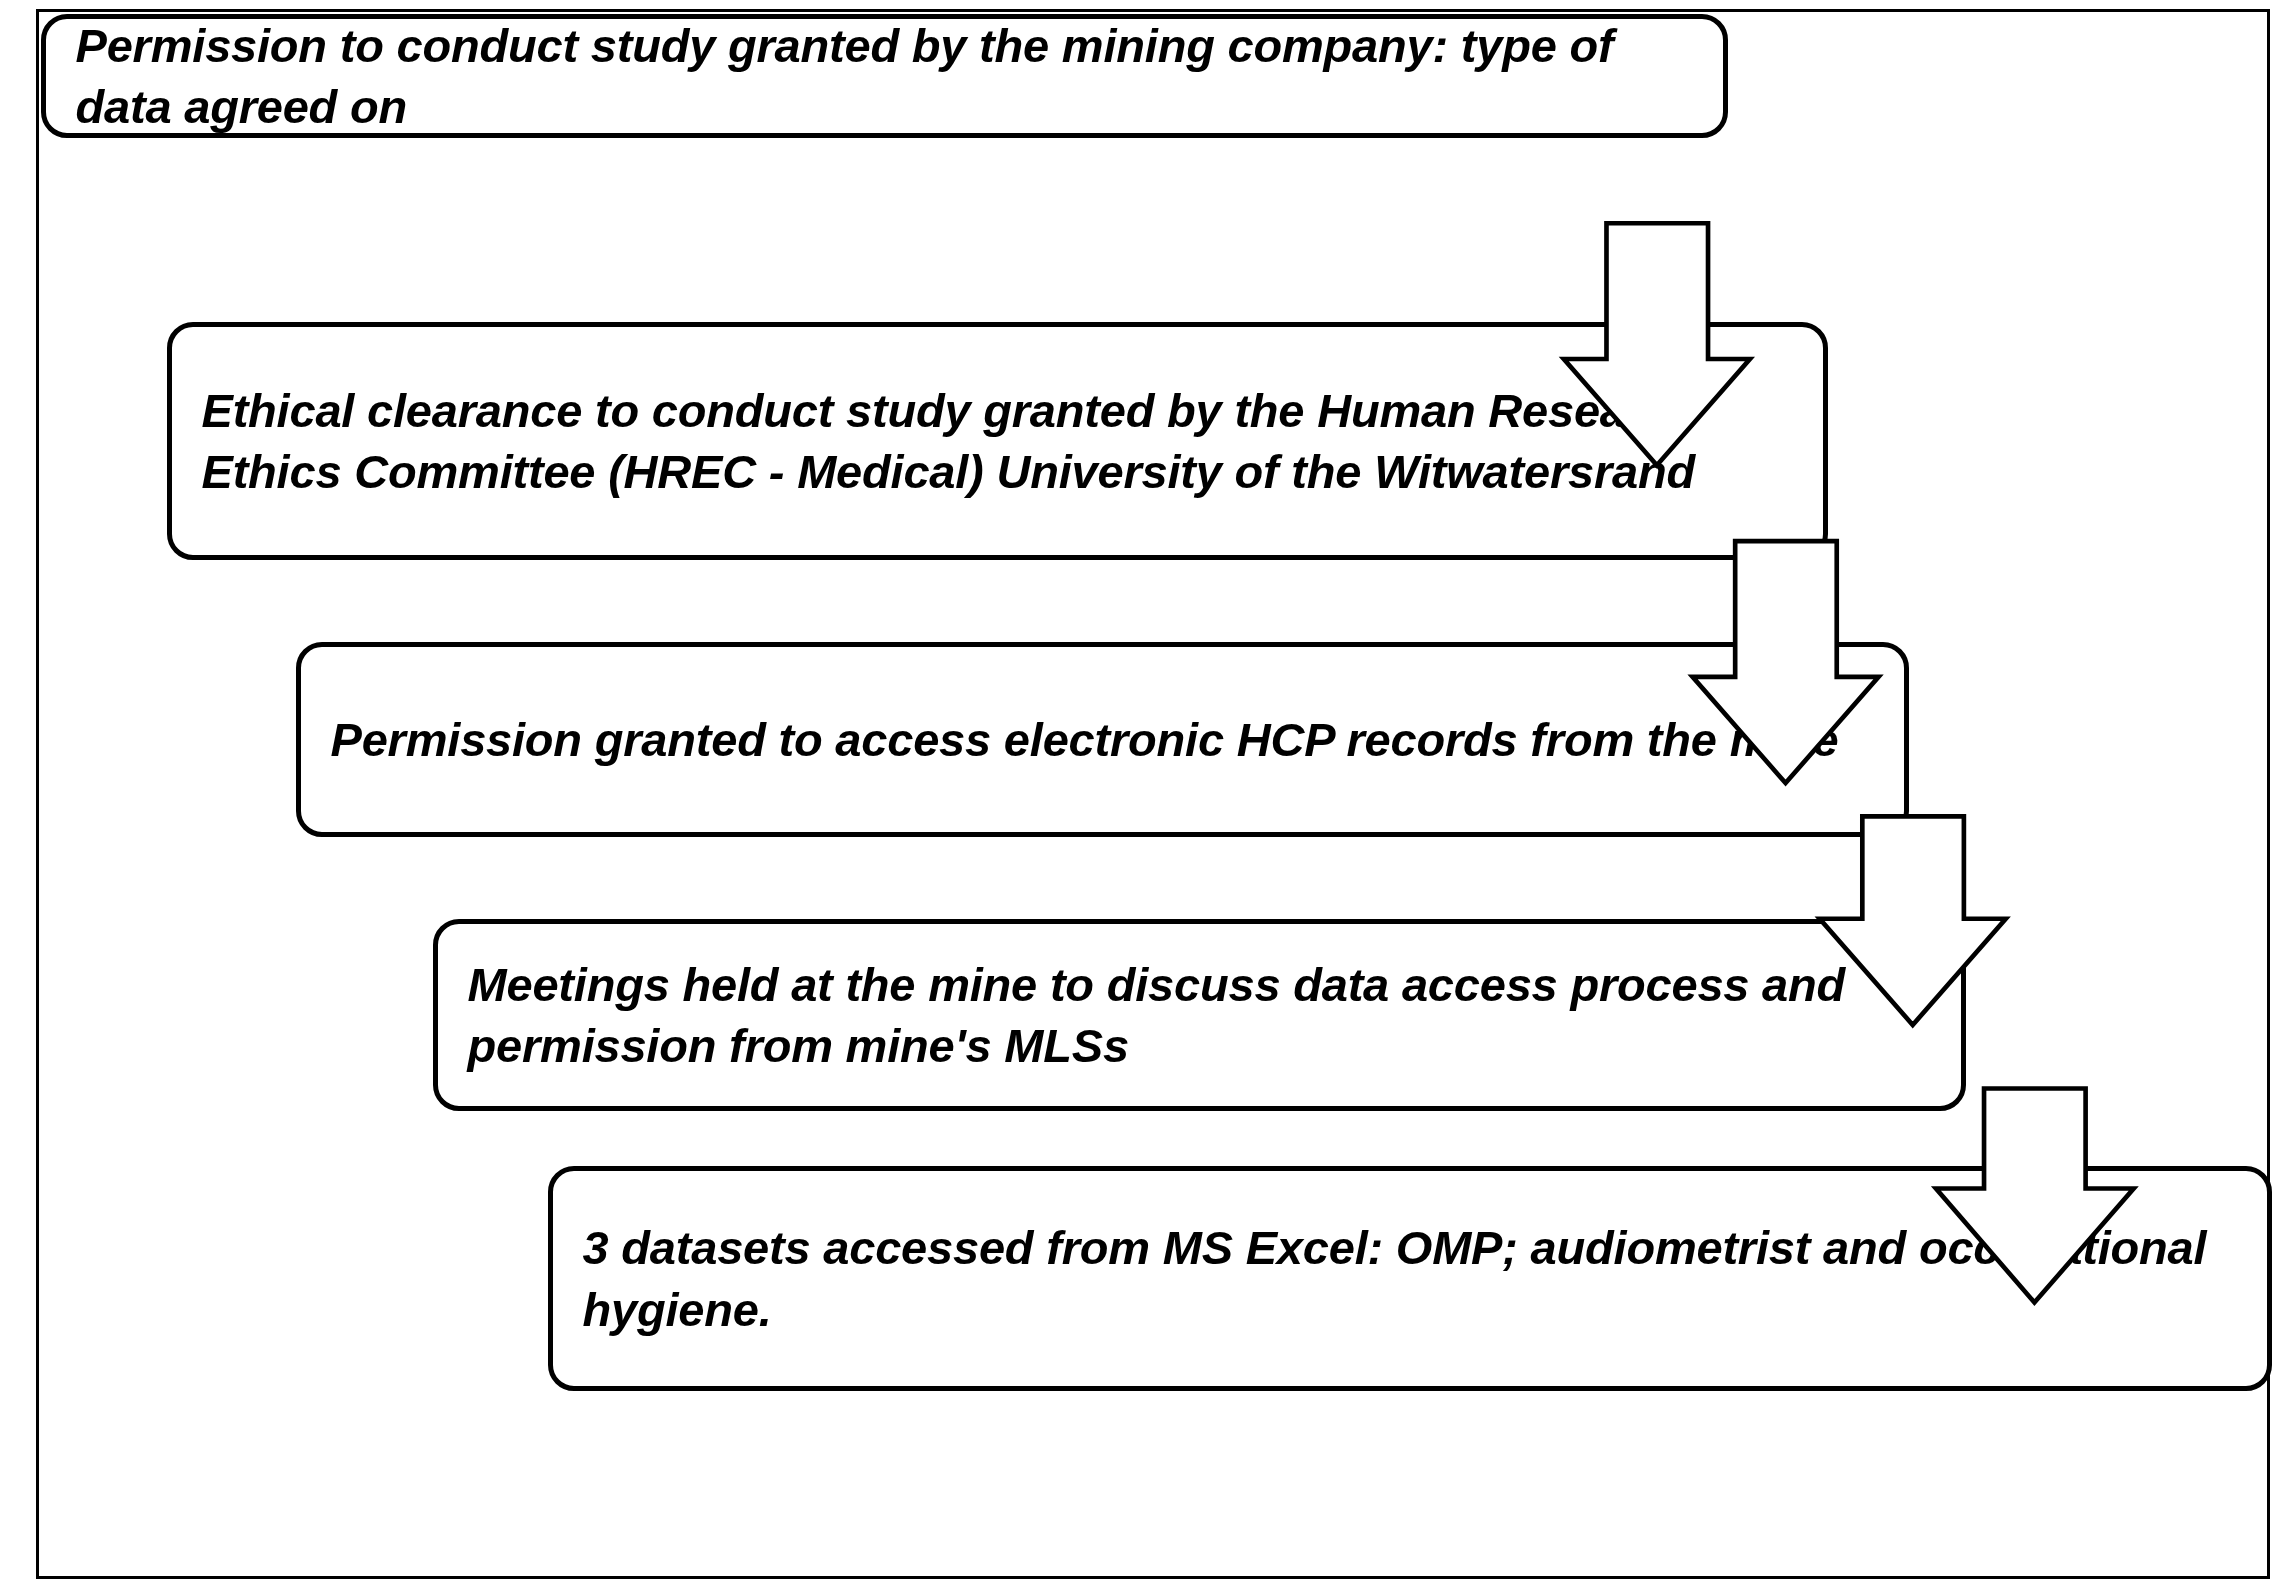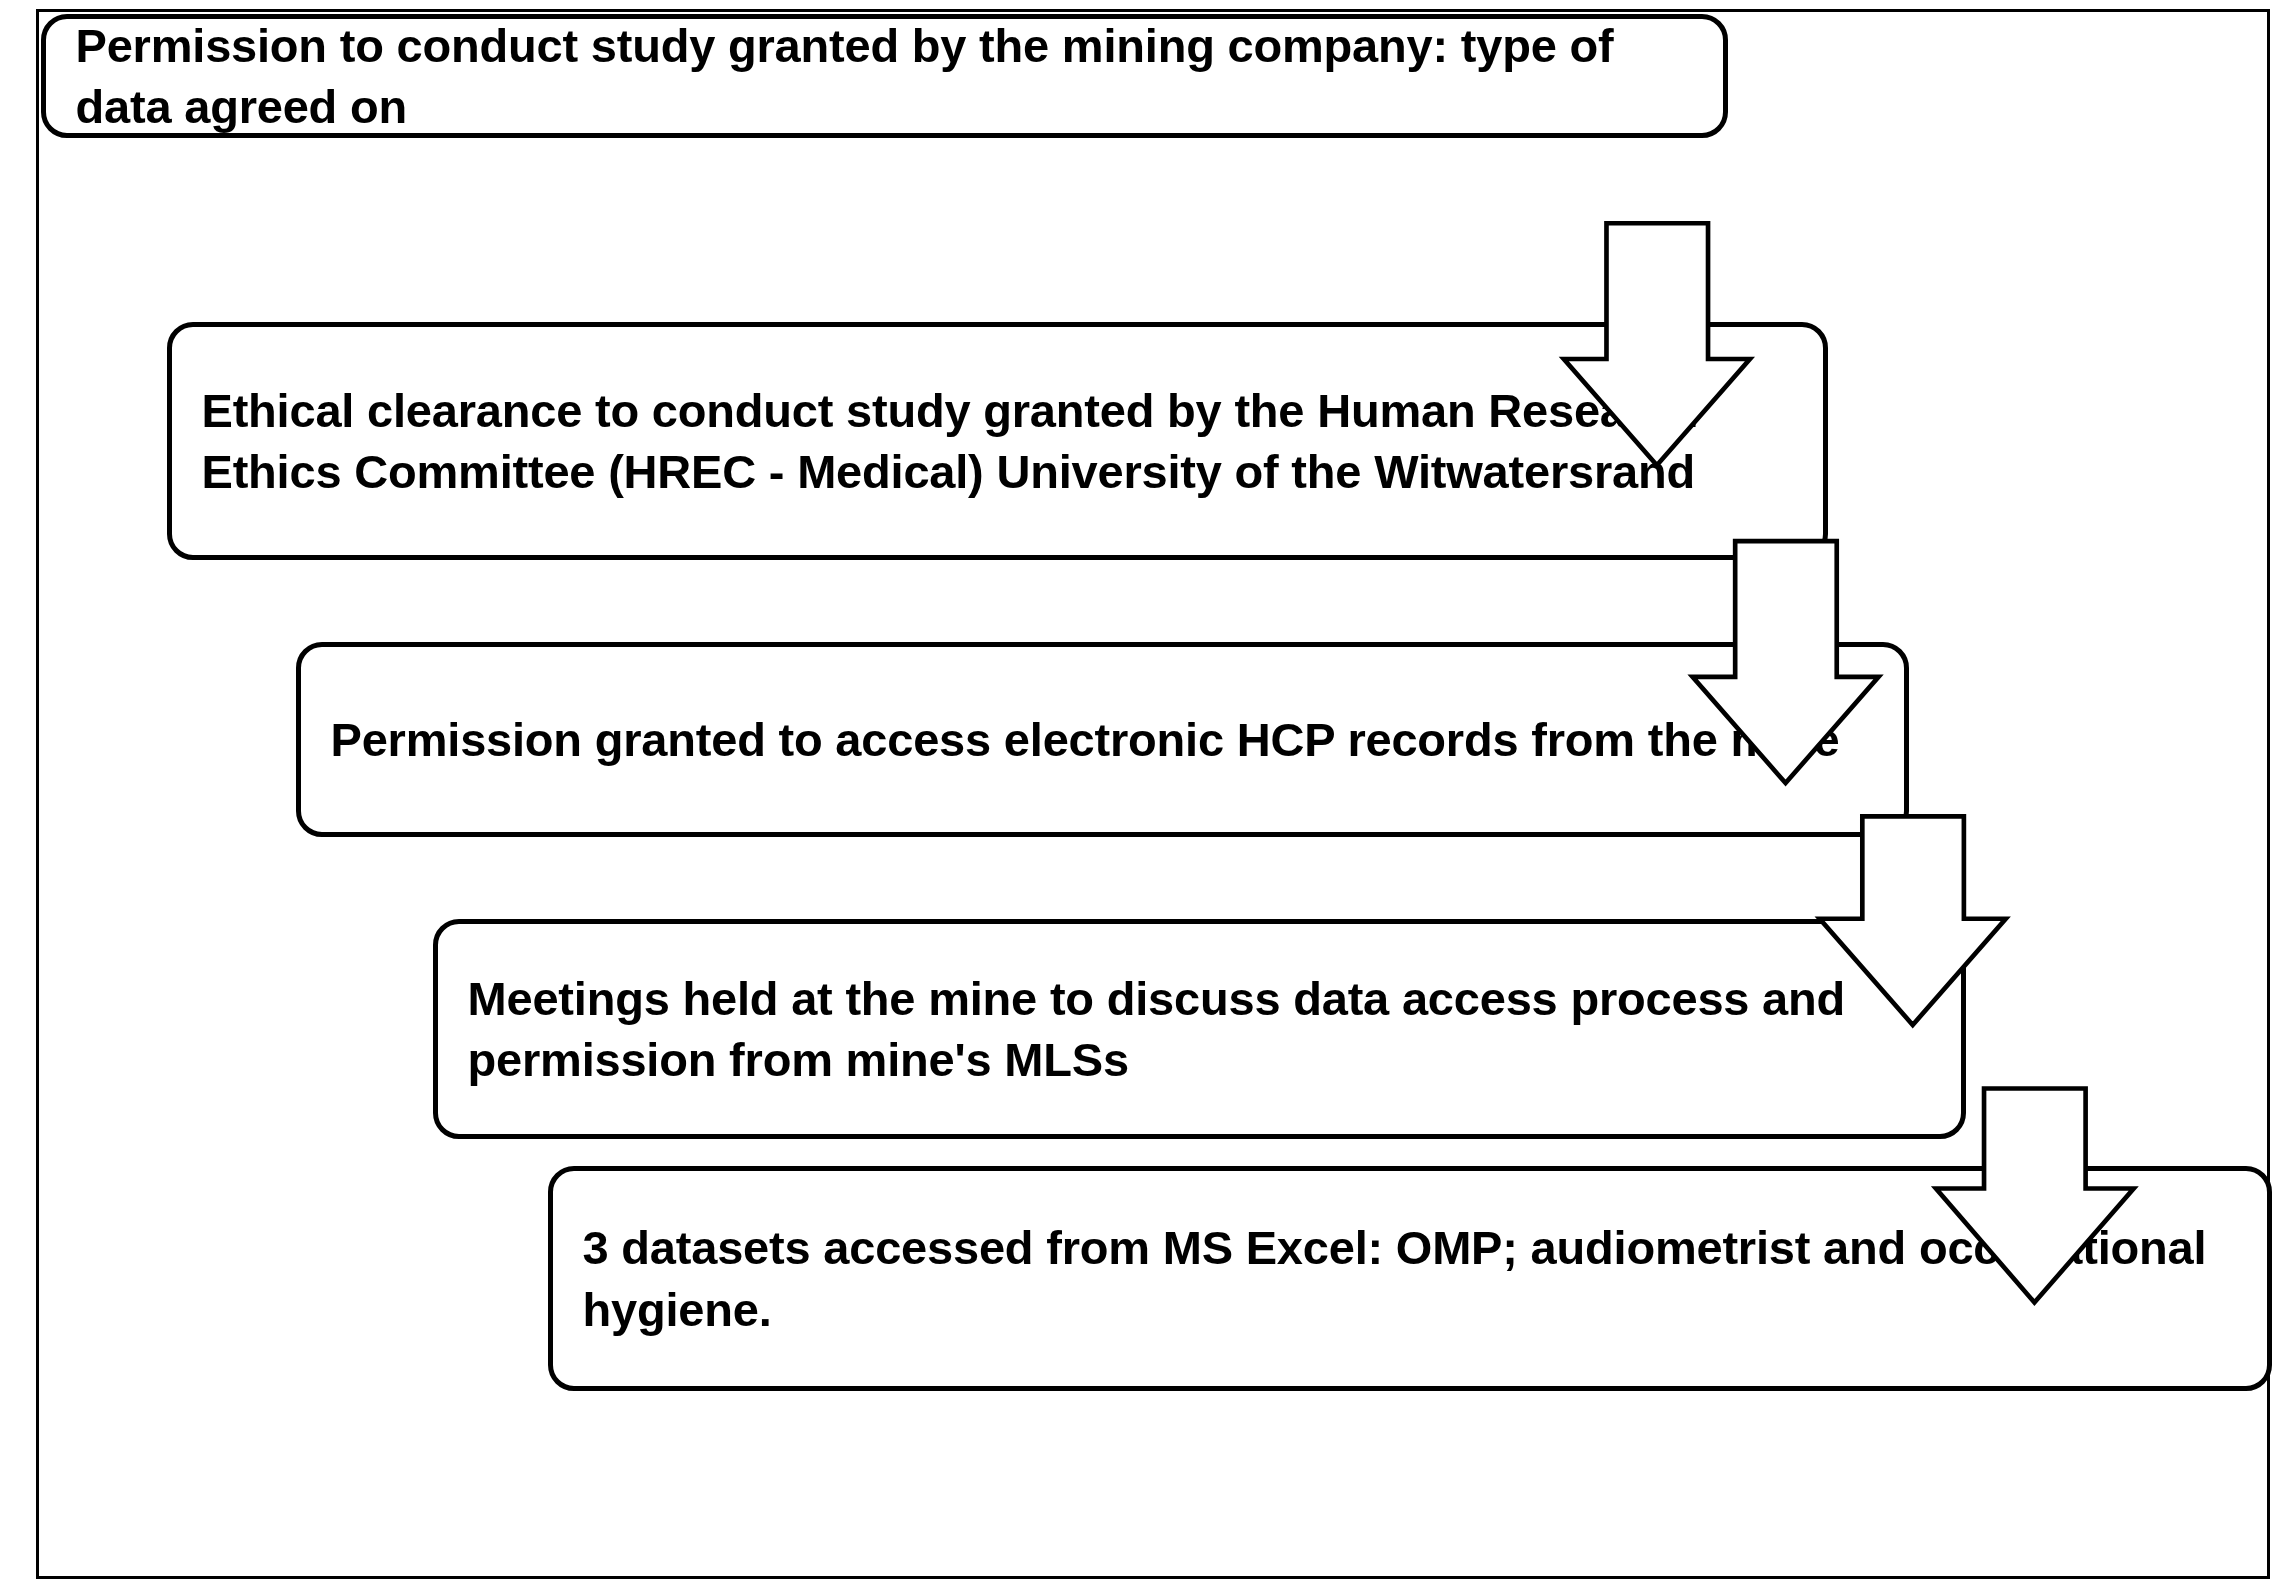--- a/index.html
+++ b/index.html
@@ -8,20 +8,21 @@
     padding: 0;
     background: #ffffff;
   }
   #stage {
     position: relative;
     width: 2295px;
     height: 1594px;
     background: #ffffff;
     overflow: hidden;
     font-family: "Liberation Sans", "DejaVu Sans", sans-serif;
+    font-style: italic;
   }
   
   #outer-frame {
     position: absolute;
     left: 36px;
     top: 9.3px;
     width: 2234px;
     height: 1570px;
     border: 3.9px solid #000000;
     box-sizing: border-box;
@@ -56,21 +57,21 @@
     letter-spacing: -0.2px;
     font-family: "Liberation Sans", "DejaVu Sans", sans-serif;
   }
   .flow-box p + p {
     margin-top: 37px;
   }
   
   #box-1 { left: 41px;  top: 14px;   width: 1687px; height: 124px; }
   #box-2 { left: 167px; top: 322px;  width: 1661px; height: 238px; }
   #box-3 { left: 296px; top: 642px;  width: 1613px; height: 195px; }
-  #box-4 { left: 433px; top: 919px; width: 1533px; height: 220px; }
+  #box-4 { left: 433px; top: 919px; width: 1533px; height: 192px; }
   #box-5 { left: 548px; top: 1166px; width: 1724px; height: 225px; }
 
   
   .flow-box { z-index: 3; }
   #arrow-layer { z-index: 4; }
   #outer-frame { z-index: 1; }
   .arrow-shape {
     fill: #ffffff;
     stroke: #000000;
     stroke-width: 6;

